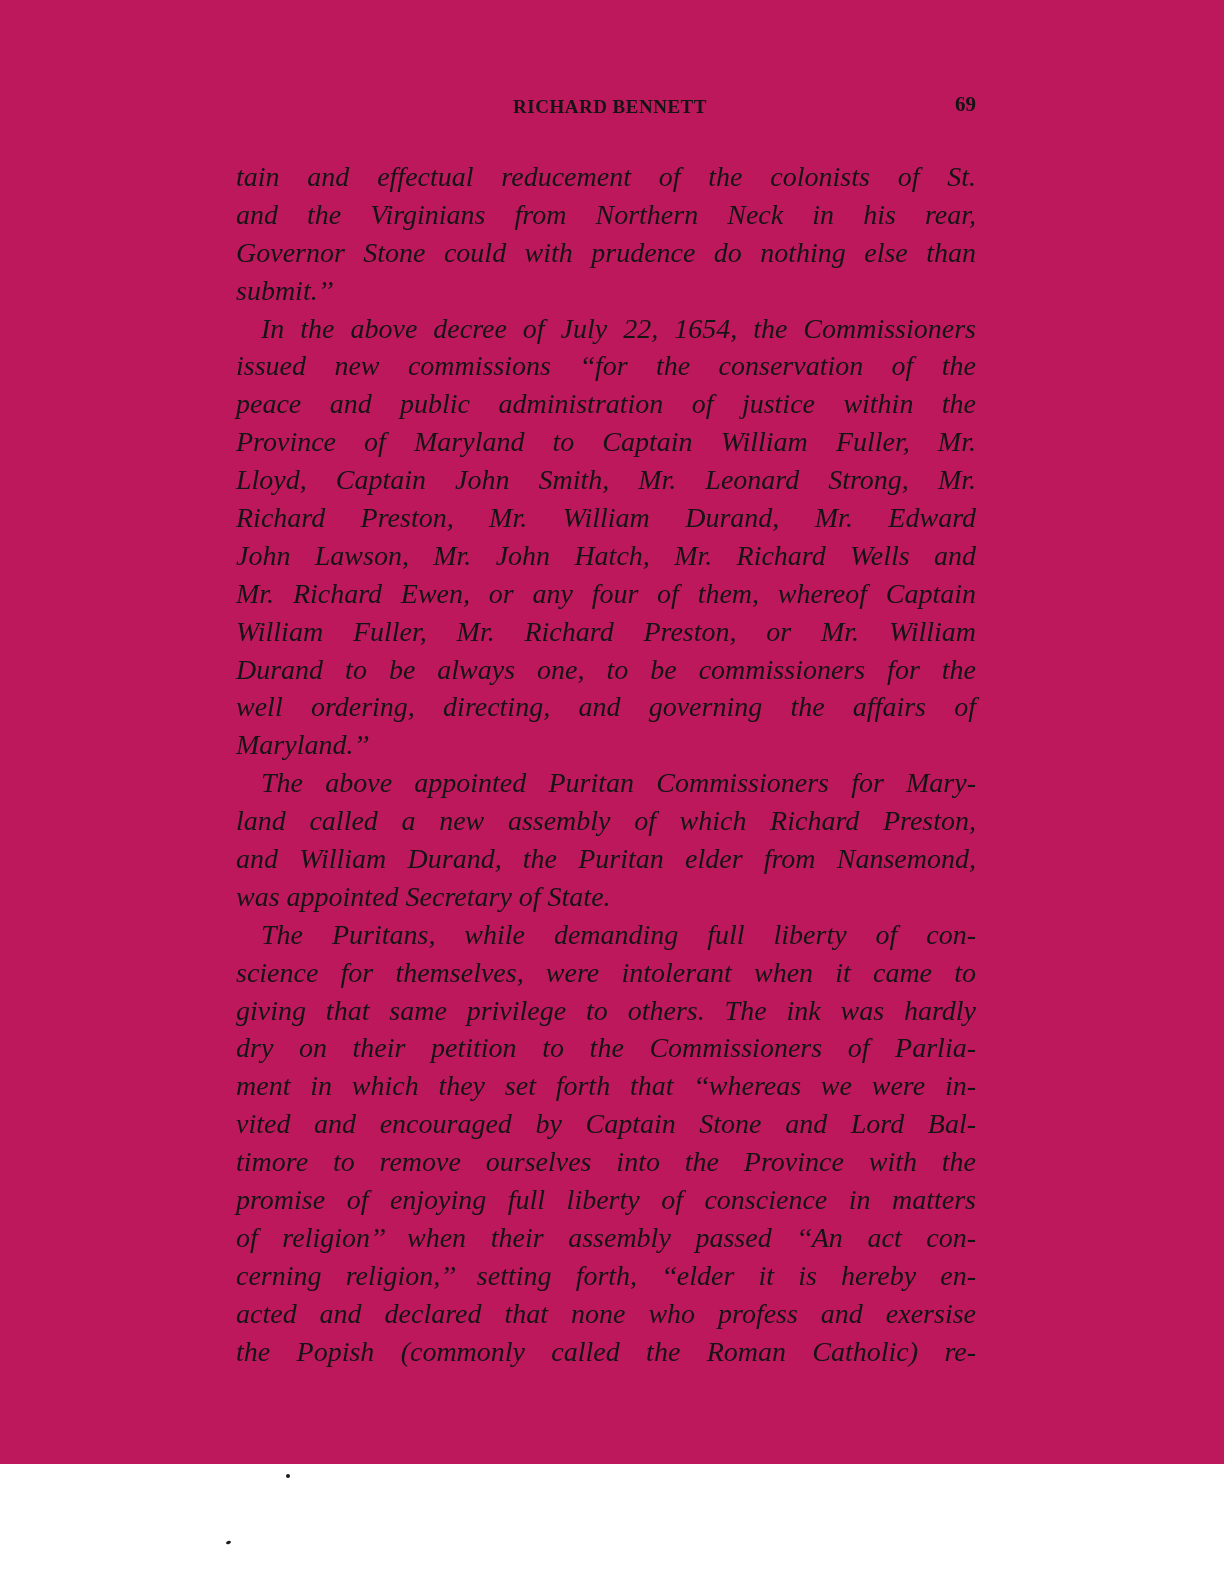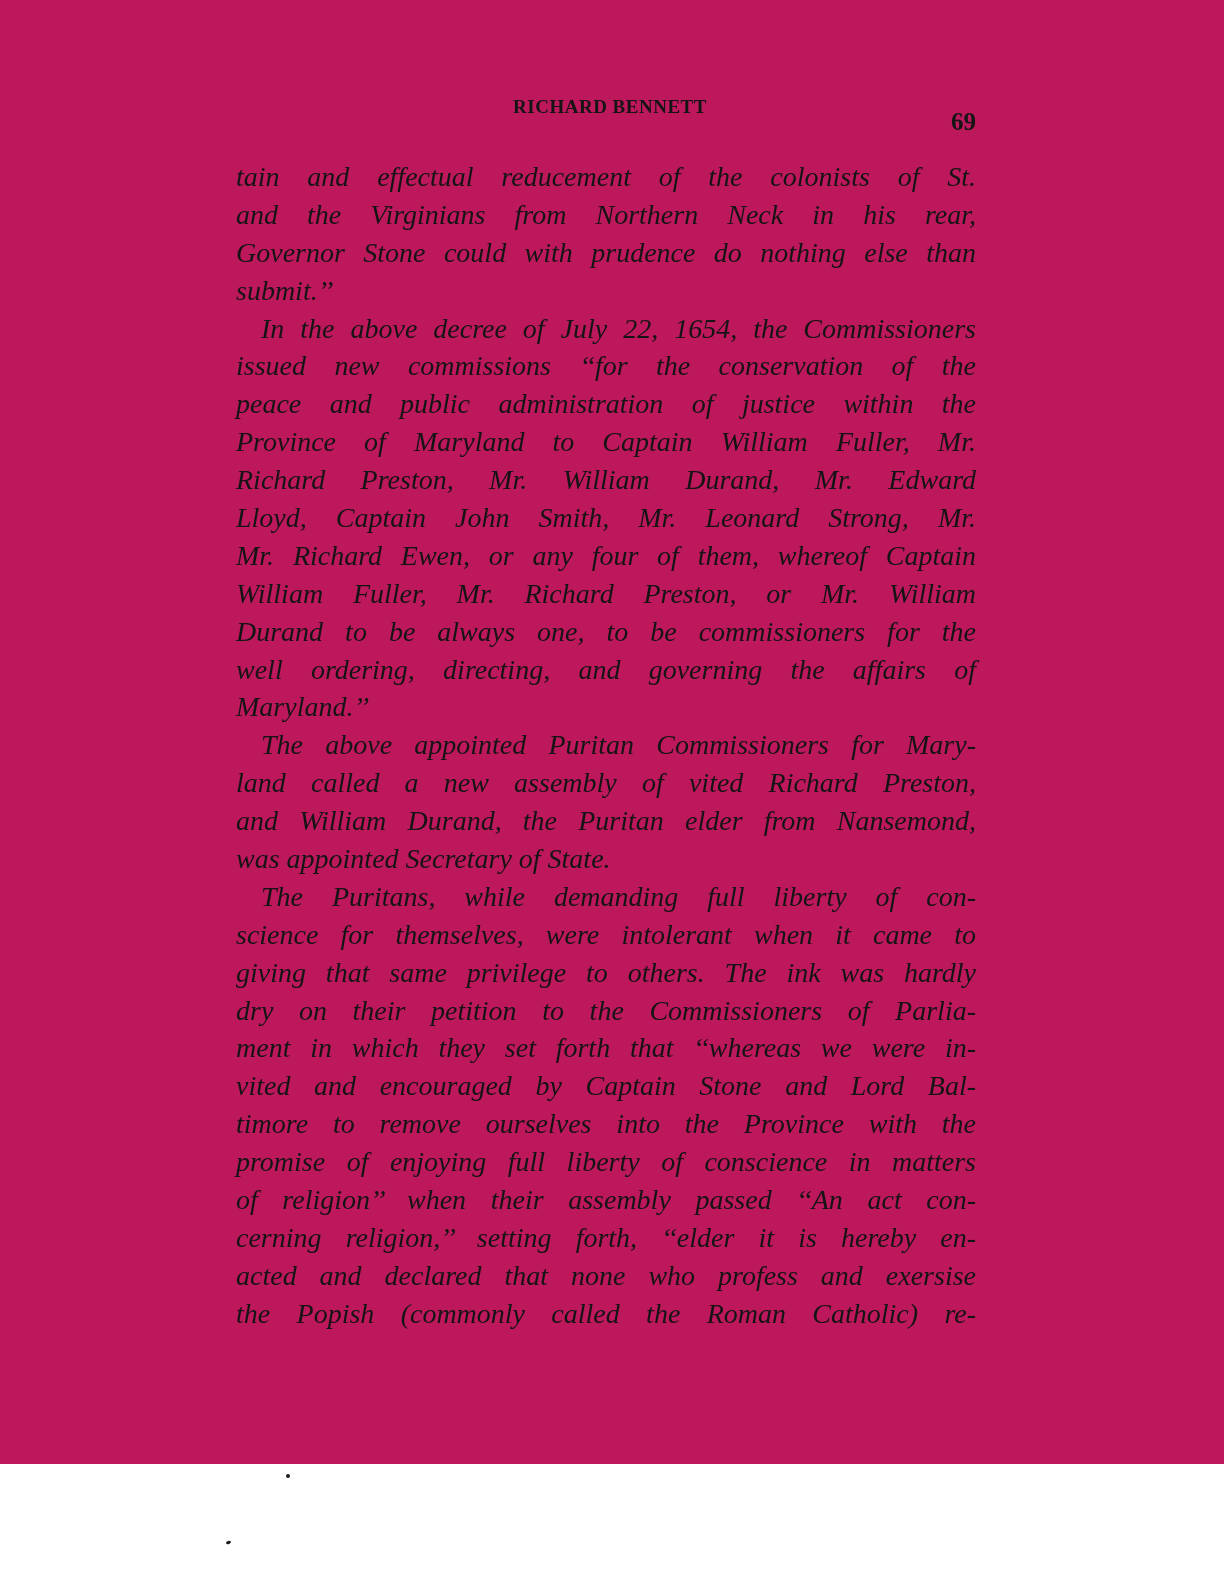--- a/index.html
+++ b/index.html
@@ -37,22 +37,22 @@
       font-size: 19px;
       font-weight: bold;
       letter-spacing: 0.5px;
       top: 4px;
       padding-left: 8px;
       box-sizing: border-box;
     }
     .page-number {
       position: absolute;
       right: 0;
-      top: 16px;
-      font-size: 25px;
+      top: 0;
+      font-size: 21px;
       font-weight: bold;
       margin-left: 24px;
     }
     .body-text {
       position: absolute;
       left: 236px;
       top: 158px;
       width: 740px;
     }
     .line {
@@ -96,32 +96,33 @@
       <span class="line">and the Virginians from Northern Neck in his rear,</span>
       <span class="line">Governor Stone could with prudence do nothing else than</span>
       <span class="line last">submit.’’</span>
     </div>
 
     <div>
       <span class="line indent">In the above decree of July 22, 1654, the Commissioners</span>
       <span class="line">issued new commissions ‘‘for the conservation of the</span>
       <span class="line">peace and public administration of justice within the</span>
       <span class="line">Province of Maryland to Captain William Fuller, Mr.</span>
+      <span class="line">Lloyd, Captain John Smith, Mr. Leonard Strong, Mr.</span>
       <span class="line">Richard Preston, Mr. William Durand, Mr. Edward</span>
-      <span class="line">Lloyd, Captain John Smith, Mr. Leonard Strong, Mr.</span>
+      <span class="line">John Lawson, Mr. John Hatch, Mr. Richard Wells and</span>
       <span class="line">Mr. Richard Ewen, or any four of them, whereof Captain</span>
       <span class="line">William Fuller, Mr. Richard Preston, or Mr. William</span>
       <span class="line">Durand to be always one, to be commissioners for the</span>
       <span class="line">well ordering, directing, and governing the affairs of</span>
       <span class="line last">Maryland.’’</span>
     </div>
 
     <div>
       <span class="line indent">The above appointed Puritan Commissioners for Mary-</span>
-      <span class="line">land called a new assembly of vited Richard Preston,</span>
+      <span class="line">land called a new assembly of which Richard Preston,</span>
       <span class="line">and William Durand, the Puritan elder from Nansemond,</span>
       <span class="line last">was appointed Secretary of State.</span>
     </div>
 
     <div>
       <span class="line indent">The Puritans, while demanding full liberty of con-</span>
       <span class="line">science for themselves, were intolerant when it came to</span>
       <span class="line">giving that same privilege to others.  The ink was hardly</span>
       <span class="line">dry on their petition to the Commissioners of Parlia-</span>
       <span class="line">ment in which they set forth that ‘‘whereas we were in-</span>

